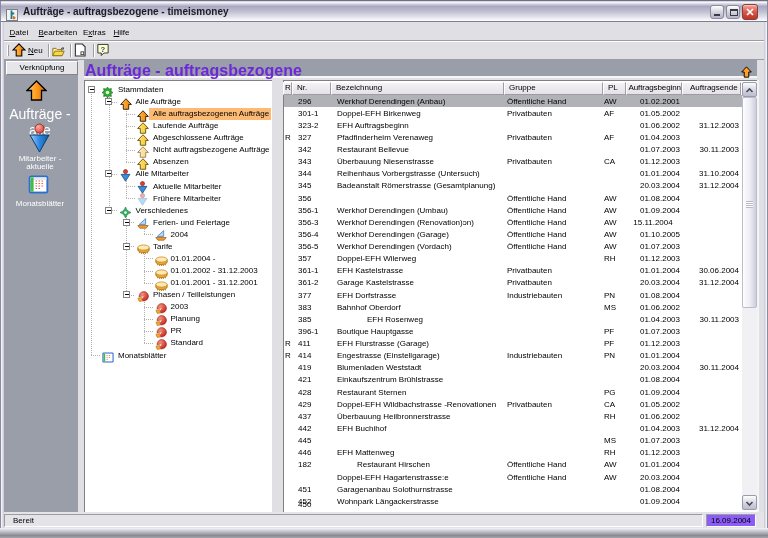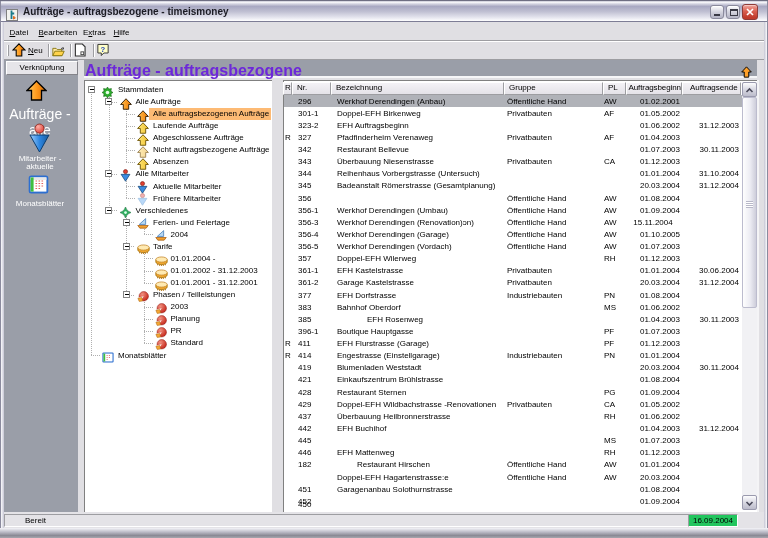--- a/index.html
+++ b/index.html
@@ -506,26 +506,27 @@
     <div class="abs t8" style="left:626px;top:459.40000000000003px;width:54px;text-align:right;overflow:hidden;line-height:11px;">01.01.2004</div>
     <div class="abs t8" style="left:298px;top:499px;width:32px;overflow:hidden;line-height:11px;">450</div>
     <div class="abs t8" style="left:337px;top:471.53000000000003px;width:168px;overflow:hidden;line-height:11px;">Doppel-EFH Hagartenstrasse:e</div>
     <div class="abs t8" style="left:507px;top:471.53000000000003px;width:95px;overflow:hidden;line-height:11px;">Öffentliche Hand</div>
     <div class="abs t8" style="left:604px;top:471.53000000000003px;width:20px;overflow:hidden;line-height:11px;">AW</div>
     <div class="abs t8" style="left:626px;top:471.53000000000003px;width:54px;text-align:right;overflow:hidden;line-height:11px;">20.03.2004</div>
     <div class="abs t8" style="left:298px;top:483.66px;width:32px;overflow:hidden;line-height:11px;">451</div>
     <div class="abs t8" style="left:337px;top:483.66px;width:168px;overflow:hidden;line-height:11px;">Garagenanbau Solothurnstrasse</div>
     <div class="abs t8" style="left:626px;top:483.66px;width:54px;text-align:right;overflow:hidden;line-height:11px;">01.08.2004</div>
     <div class="abs t8" style="left:298px;top:495.79px;width:32px;overflow:hidden;line-height:11px;">452</div>
+    <div class="abs t8" style="left:337px;top:495.79px;width:168px;overflow:hidden;line-height:11px;">Wohnpark Längackerstrasse</div>
     <div class="abs t8" style="left:626px;top:495.79px;width:54px;text-align:right;overflow:hidden;line-height:11px;">01.09.2004</div>
     <div class="abs" style="left:742px;top:82px;width:15px;height:428px;background:#f1f1f4;"></div>
     <div class="abs" style="left:742px;top:82px;width:15px;height:15px;background:linear-gradient(#fdfdfe,#d8d8e2 50%,#bcbccb);border:1px solid #9a9aae;border-radius:2px;"><svg width="13" height="13" viewBox="0 0 13 13">
         <path d="M3.5 8 L6.5 5 L9.5 8" fill="none" stroke="#4a4a5a" stroke-width="1.6"></path>
       </svg></div>
     <div class="abs" style="left:742px;top:495px;width:15px;height:15px;background:linear-gradient(#fdfdfe,#d8d8e2 50%,#bcbccb);border:1px solid #9a9aae;border-radius:2px;"><svg width="13" height="13" viewBox="0 0 13 13">
         <path d="M3.5 5 L6.5 8 L9.5 5" fill="none" stroke="#4a4a5a" stroke-width="1.6"></path>
       </svg></div>
     <div class="abs" style="left:742px;top:97px;width:15px;height:211px;background:linear-gradient(90deg,#fefefe,#ececf3 55%,#cdcdda);border:1px solid #bcbcce;border-radius:2px;"></div>
     <div class="abs" style="left:746px;top:201px;width:7px;height:7px;background:repeating-linear-gradient(#b8b8c8 0,#b8b8c8 1px,#fff 1px,#fff 2px);"></div>
     <div class="abs" style="left:757px;top:80px;width:2px;height:432px;background:#f4f4f6;"></div>
     <div class="abs" style="left:4px;top:512px;width:760px;height:16px;background:#e4e3e7;"></div>
-    <div class="abs" style="left:4px;top:514px;width:699px;height:13px;background:#e4e3e7;border-top:1px solid #9d9da1;border-left:1px solid #9d9da1;border-bottom:1px solid #fff;border-right:1px solid #fff;font-size:8px;color:#000;padding-left:20px;line-height:11px;">Bereit</div>
-    <div class="abs" style="left:688px;top:514px;width:50px;height:13px;background:#22c55e;border-top:1px solid #9d9da1;border-left:1px solid #9d9da1;border-bottom:1px solid #fff;border-right:1px solid #fff;font-size:8px;color:#000;text-align:center;line-height:11px;">16.09.2004</div>
+    <div class="abs" style="left:4px;top:514px;width:699px;height:13px;background:#e4e3e7;border-top:1px solid #9d9da1;border-left:1px solid #9d9da1;border-bottom:1px solid #fff;border-right:1px solid #fff;font-size:8px;color:#000;padding-left:8px;line-height:11px;">Bereit</div>
+    <div class="abs" style="left:706px;top:514px;width:50px;height:13px;background:#8b5cf6;border-top:1px solid #9d9da1;border-left:1px solid #9d9da1;border-bottom:1px solid #fff;border-right:1px solid #fff;font-size:8px;color:#000;text-align:center;line-height:11px;">16.09.2004</div>
   </div>
 </body></html>

